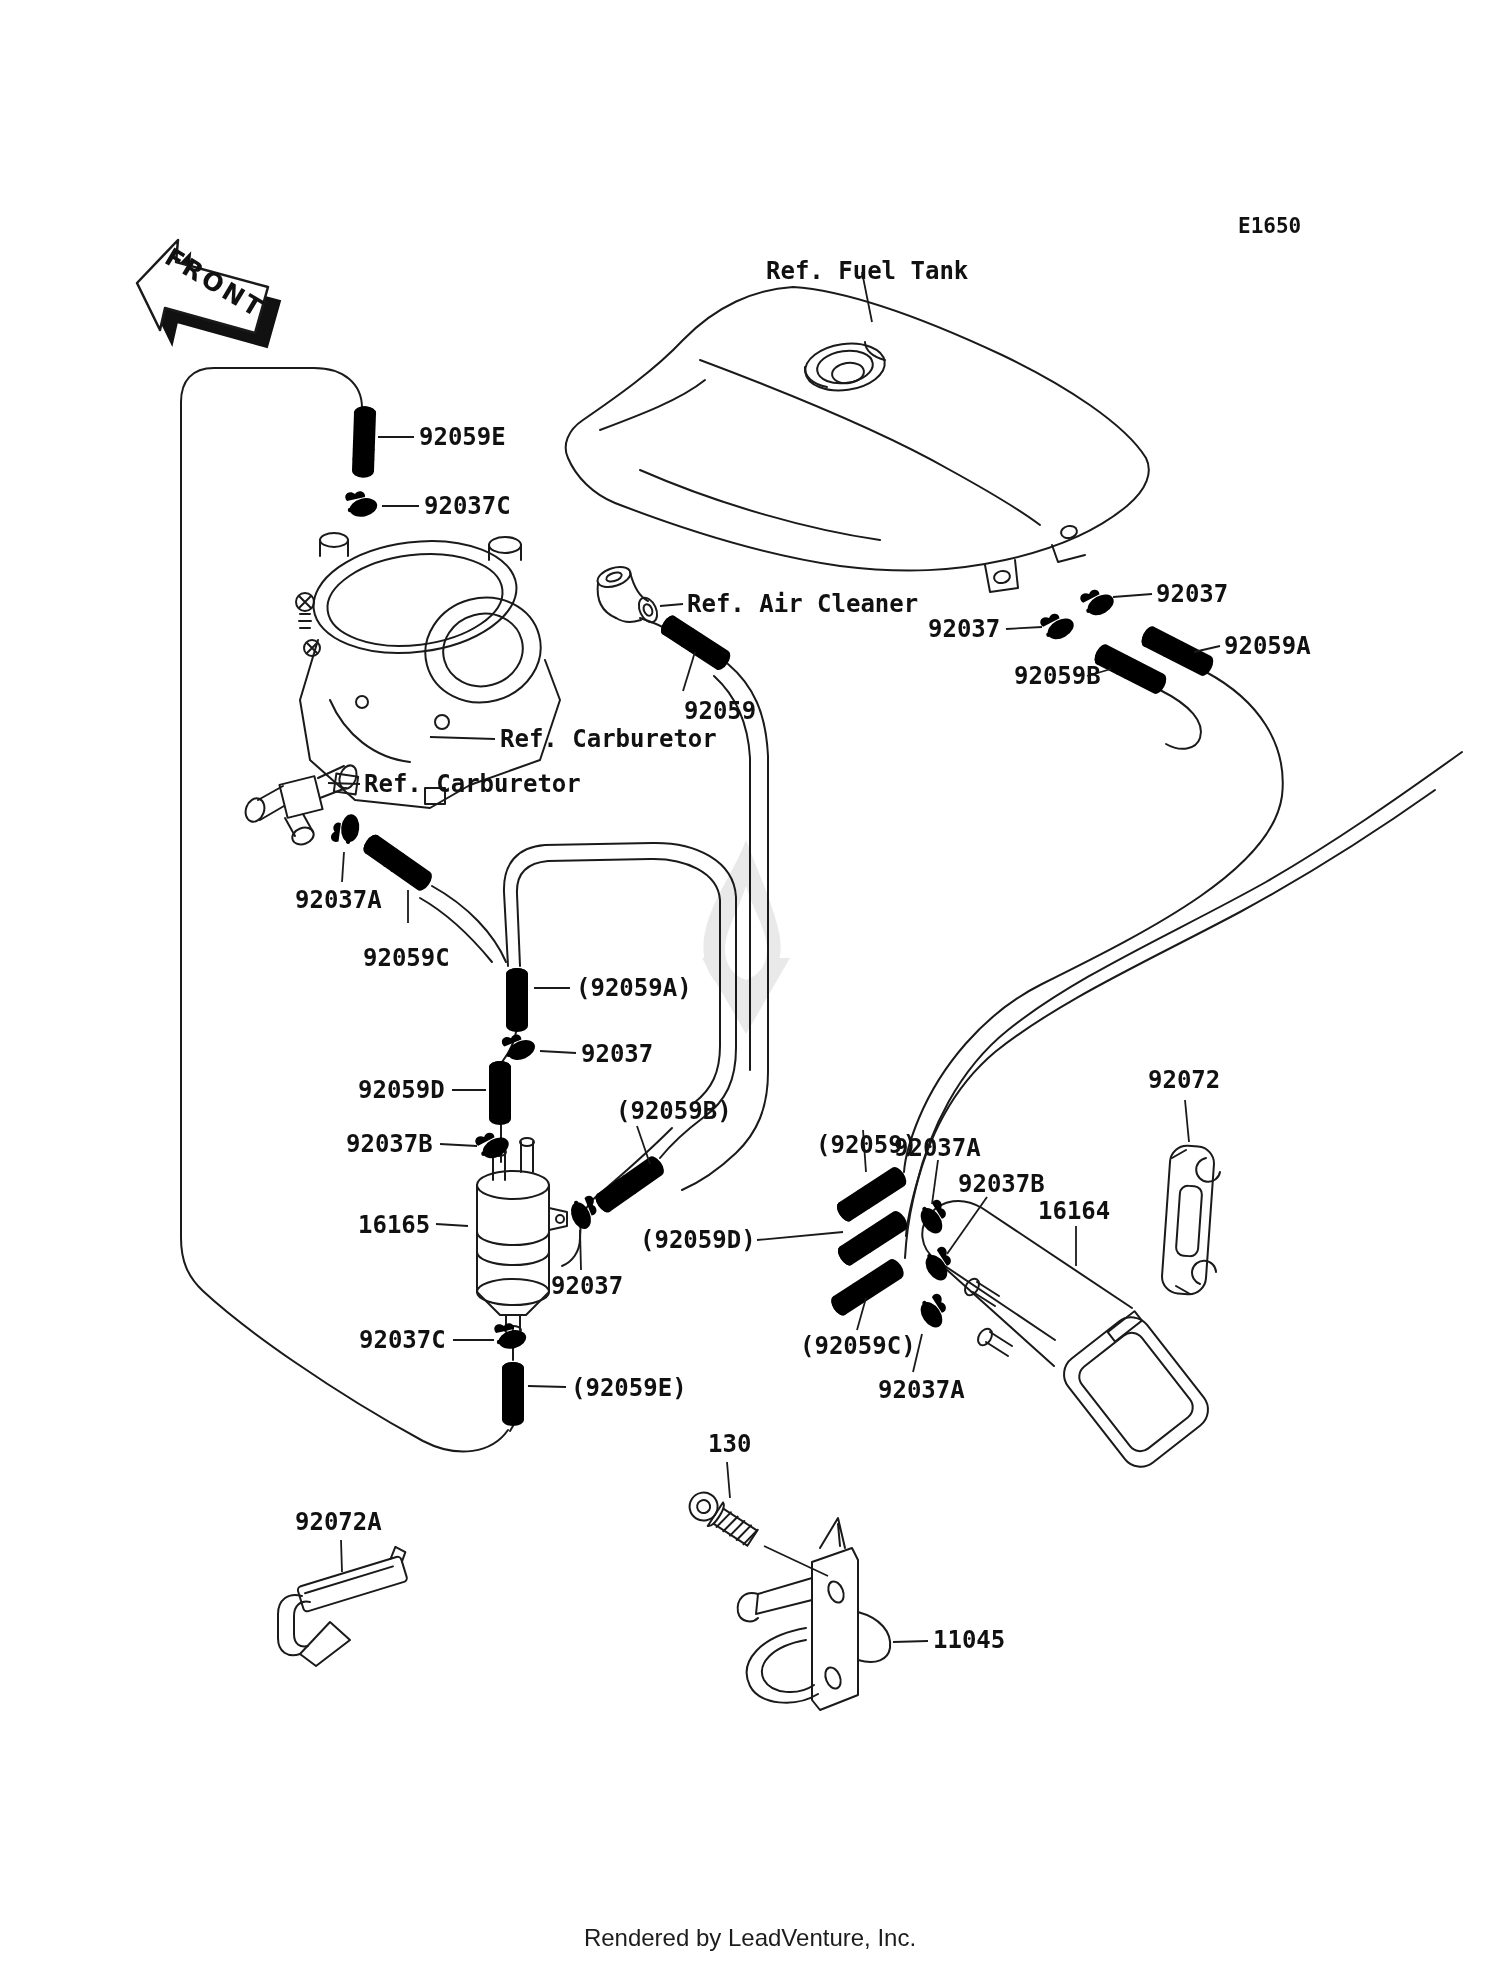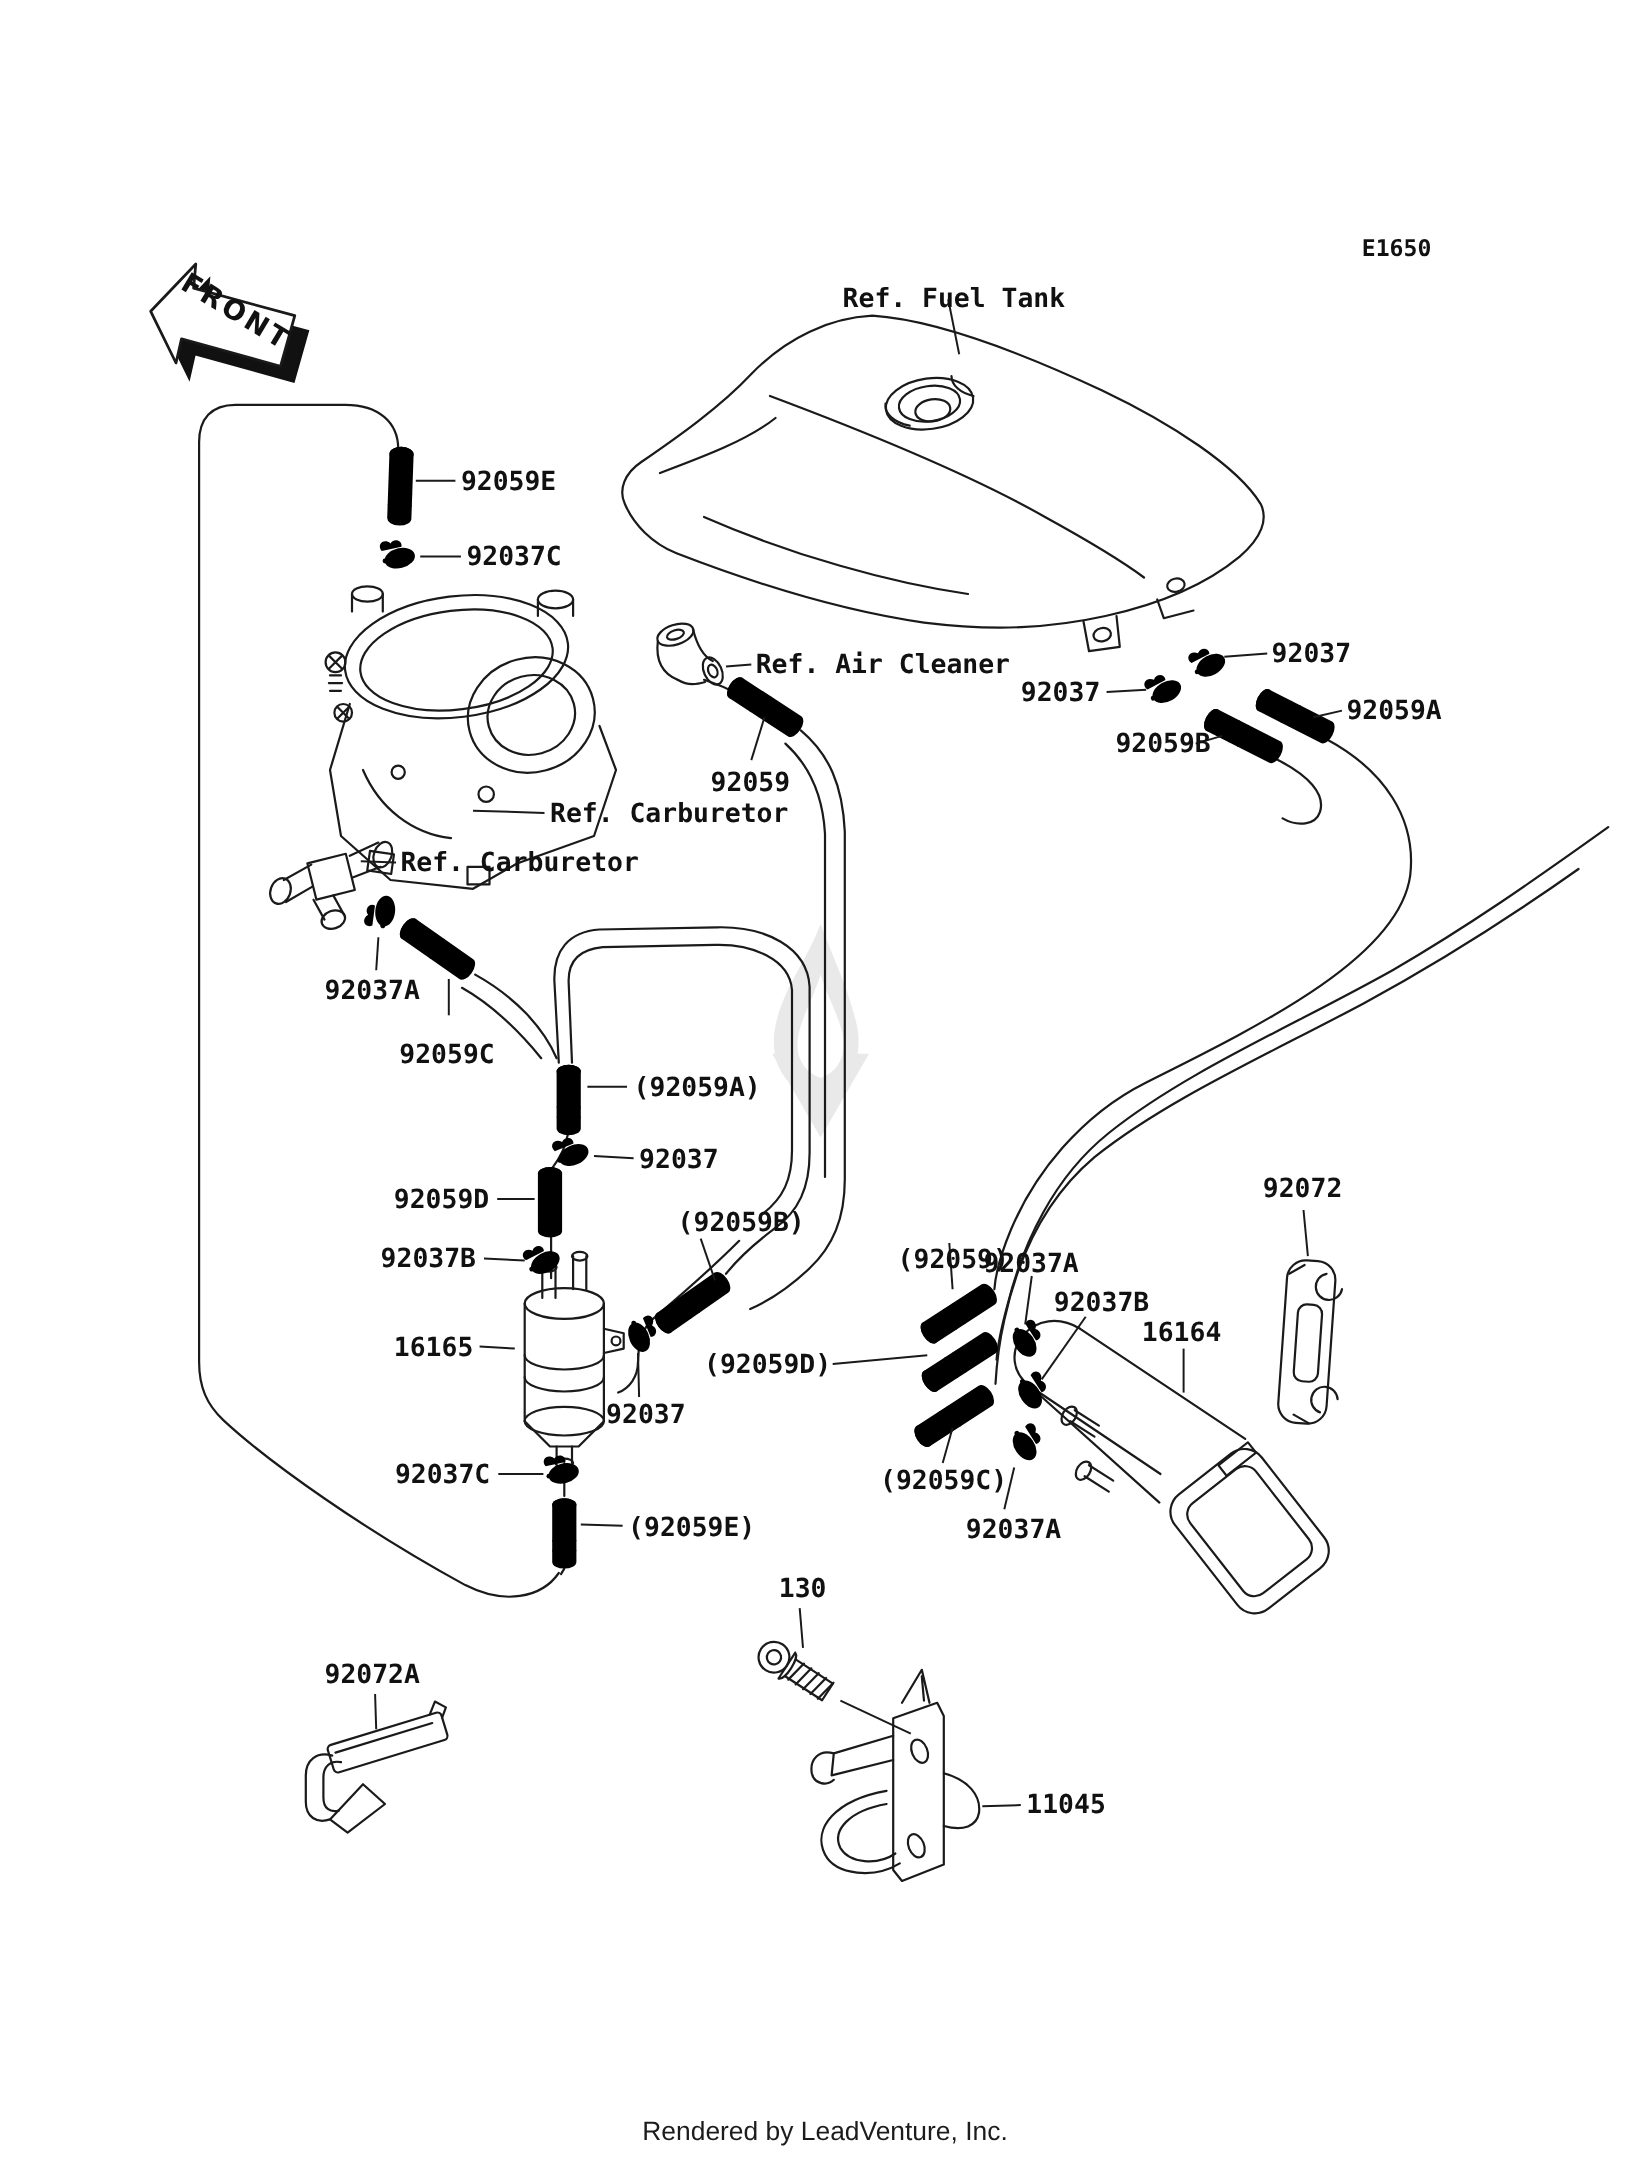--- a/index.html
+++ b/index.html
@@ -298,21 +298,21 @@
 
   <div id="labels-layer">
       <div class="part-label" style="left: 766px; top: 246px; margin-top: 11px;">Ref. Fuel Tank</div>
       <div class="part-label" style="left: 419px; top: 423px;">92059E</div>
       <div class="part-label" style="left: 424px; top: 492px;">92037C</div>
       <div class="part-label" style="left: 687px; top: 590px;">Ref. Air Cleaner</div>
       <div class="part-label" style="left: 1156px; top: 580px;">92037</div>
       <div class="part-label" style="left: 928px; top: 615px;">92037</div>
       <div class="part-label" style="left: 1224px; top: 632px;">92059A</div>
       <div class="part-label" style="left: 1014px; top: 662px;">92059B</div>
-      <div class="part-label" style="left: 646px; top: 697px;">92059</div>
+      <div class="part-label" style="left: 684px; top: 697px;">92059</div>
       <div class="part-label" style="left: 500px; top: 725px;">Ref. Carburetor</div>
       <div class="part-label" style="left: 364px; top: 770px;">Ref. Carburetor</div>
       <div class="part-label" style="left: 295px; top: 886px;">92037A</div>
       <div class="part-label" style="left: 363px; top: 927px; margin-top: 17px;">92059C</div>
       <div class="part-label" style="left: 576px; top: 974px;">(92059A)</div>
       <div class="part-label" style="left: 581px; top: 1040px;">92037</div>
       <div class="part-label" style="left: 358px; top: 1076px;">92059D</div>
       <div class="part-label" style="left: 580px; top: 1097px; margin-left: 36px;">(92059B)</div>
       <div class="part-label" style="left: 346px; top: 1130px;">92037B</div>
       <div class="part-label" style="left: 816px; top: 1131px;">(92059)</div>

